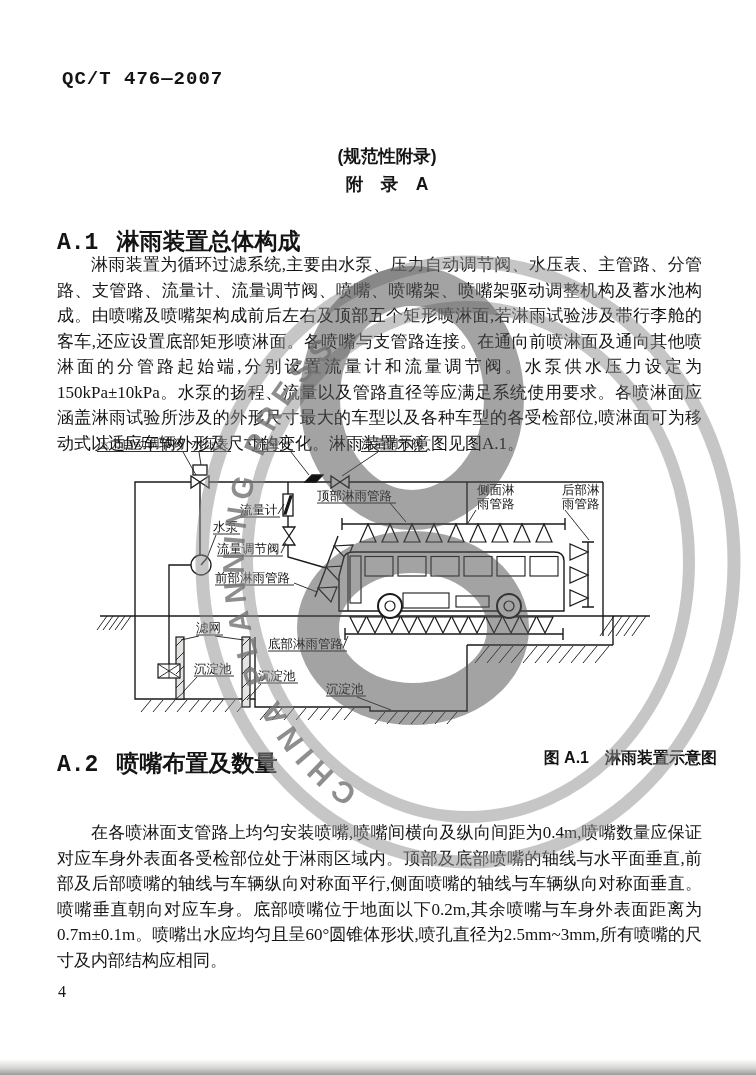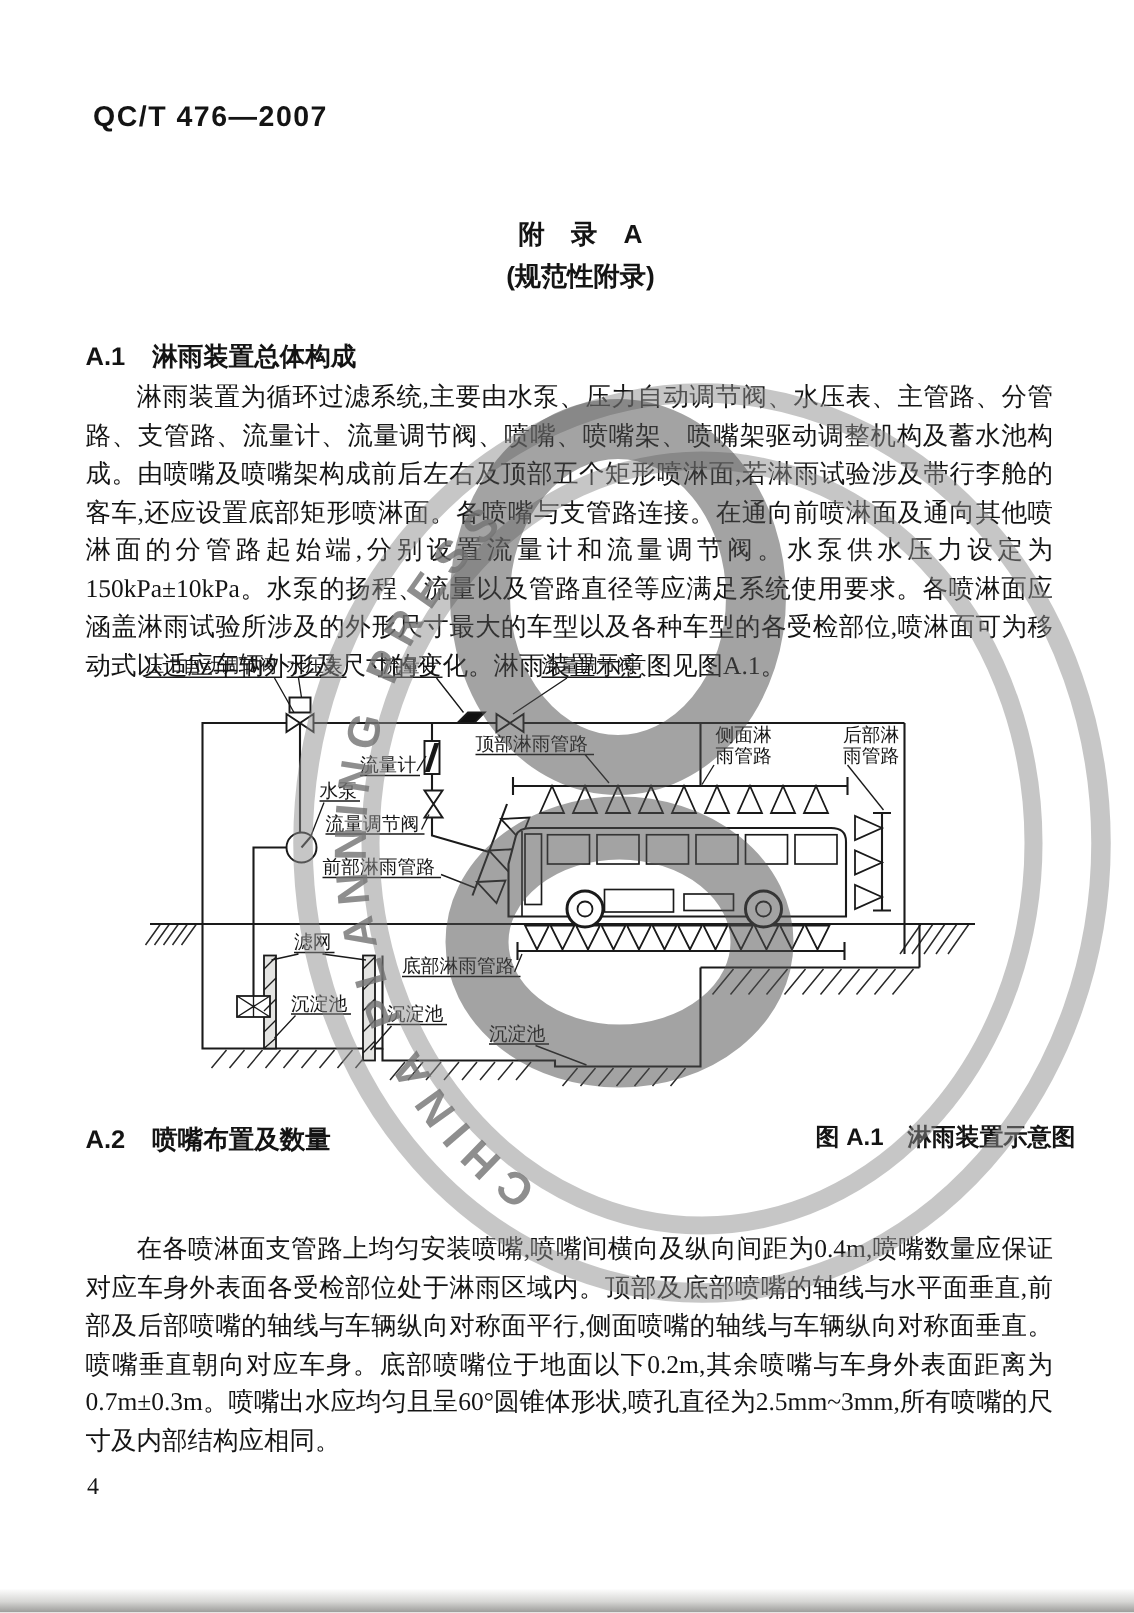--- a/index.html
+++ b/index.html
@@ -4,29 +4,29 @@
 <style>
   html,body{margin:0;padding:0;}
   body{
     width:756px;height:1075px;position:relative;overflow:hidden;
     background:#ffffff;color:#141414;
     font-family:"Liberation Serif", serif;
   }
   .abs{position:absolute;}
   .hdr{
     left:62px;top:68px;font-size:19px;font-weight:bold;letter-spacing:1px;
-    font-family:Liberation Sans, sans-serif;
+    font-family:Liberation Mono, monospace;
   }
   .titleblock{
     left:57px;top:142px;width:660px;text-align:center;
     font-family:"Liberation Sans", sans-serif;font-weight:bold;
     font-size:17.5px;line-height:28px;
   }
   .secheading{
-    font-family:Liberation Sans, sans-serif;font-weight:bold;font-size:17px;
+    font-family:Liberation Mono, monospace;font-weight:bold;font-size:23px;
   }
   .secno{margin-right:18px;}
   .bodytext{
     font-size:17px;line-height:25.5px;text-align:justify;text-indent:2em;
     margin:0;font-family:"Liberation Serif", serif;
   }
   .caption{
     left:57px;top:748px;width:660px;text-align:right;
     font-family:"Liberation Sans", sans-serif;font-weight:bold;font-size:16px;
   }
@@ -41,22 +41,22 @@
     font-family:"Liberation Sans", sans-serif;
     font-size:12.5px;fill:#141414;
   }
 </style>
 </head>
 <body>
 
 <div class="abs hdr">QC/T 476—2007</div>
 
 <div class="abs titleblock">
+  <div>(规范性附录)</div>
   <div>附　录　A</div>
-  <div>(规范性附录)</div>
 </div>
 
 <div class="abs secheading" style="left:57px;top:226px;">
   <span class="secno">A.1</span><span>淋雨装置总体构成</span>
 </div>
 <p class="abs bodytext" style="left:57px;top:252px;width:645px;">淋雨装置为循环过滤系统,主要由水泵、压力自动调节阀、水压表、主管路、分管路、支管路、流量计、流量调节阀、喷嘴、喷嘴架、喷嘴架驱动调整机构及蓄水池构成。由喷嘴及喷嘴架构成前后左右及顶部五个矩形喷淋面,若淋雨试验涉及带行李舱的客车,还应设置底部矩形喷淋面。各喷嘴与支管路连接。在通向前喷淋面及通向其他喷淋面的分管路起始端,分别设置流量计和流量调节阀。水泵供水压力设定为150kPa±10kPa。水泵的扬程、流量以及管路直径等应满足系统使用要求。各喷淋面应涵盖淋雨试验所涉及的外形尺寸最大的车型以及各种车型的各受检部位,喷淋面可为移动式以适应车辆外形及尺寸的变化。淋雨装置示意图见图A.1。</p>
 
 <svg class="abs diagram" width="560" height="305" viewBox="0 0 560 305">
 
   <g stroke="#2a2a2a" stroke-width="1">
@@ -203,21 +203,21 @@
     <text class="lbl" x="231" y="269">沉淀池</text>
     <text class="lbl" x="173" y="224">底部淋雨管路</text>
   </g>
 </svg>
 
 <div class="abs caption">图 A.1　淋雨装置示意图</div>
 
 <div class="abs secheading" style="left:57px;top:748px;">
   <span class="secno">A.2</span><span>喷嘴布置及数量</span>
 </div>
-<p class="abs bodytext" style="left:57px;top:820px;width:645px;">在各喷淋面支管路上均匀安装喷嘴,喷嘴间横向及纵向间距为0.4m,喷嘴数量应保证对应车身外表面各受检部位处于淋雨区域内。顶部及底部喷嘴的轴线与水平面垂直,前部及后部喷嘴的轴线与车辆纵向对称面平行,侧面喷嘴的轴线与车辆纵向对称面垂直。喷嘴垂直朝向对应车身。底部喷嘴位于地面以下0.2m,其余喷嘴与车身外表面距离为0.7m±0.3m。喷嘴出水应均匀且呈60°圆锥体形状,喷孔直径为2.5mm~3mm,所有喷嘴的尺寸及内部结构应相同。</p>
+<p class="abs bodytext" style="left:57px;top:820px;width:645px;">在各喷淋面支管路上均匀安装喷嘴,喷嘴间横向及纵向间距为0.4m,喷嘴数量应保证对应车身外表面各受检部位处于淋雨区域内。顶部及底部喷嘴的轴线与水平面垂直,前部及后部喷嘴的轴线与车辆纵向对称面平行,侧面喷嘴的轴线与车辆纵向对称面垂直。喷嘴垂直朝向对应车身。底部喷嘴位于地面以下0.2m,其余喷嘴与车身外表面距离为0.7m±0.1m。喷嘴出水应均匀且呈60°圆锥体形状,喷孔直径为2.5mm~3mm,所有喷嘴的尺寸及内部结构应相同。</p>
 
 <div class="abs pagenum">4</div>
 
 <svg class="abs watermark" width="756" height="1075" viewBox="0 0 756 1075">
   <ellipse cx="468" cy="562" rx="266" ry="300" fill="none" stroke="#8e8e8e" stroke-width="13" opacity="0.5"></ellipse>
   <ellipse cx="468" cy="562" rx="221" ry="255" fill="none" stroke="#8e8e8e" stroke-width="12" opacity="0.5"></ellipse>
   <ellipse cx="412" cy="398" rx="92" ry="112" fill="none" stroke="#4e4e4e" stroke-width="40" opacity="0.52"></ellipse>
   <ellipse cx="413" cy="628" rx="95" ry="76" fill="none" stroke="#4e4e4e" stroke-width="42" opacity="0.52"></ellipse>
   <path id="wmarc" d="M373,799 A225,262 0 0 1 373,325" fill="none"></path>
   <text font-family="Liberation Sans, sans-serif" font-size="30" font-weight="bold" letter-spacing="7" fill="#737373" opacity="0.8">

